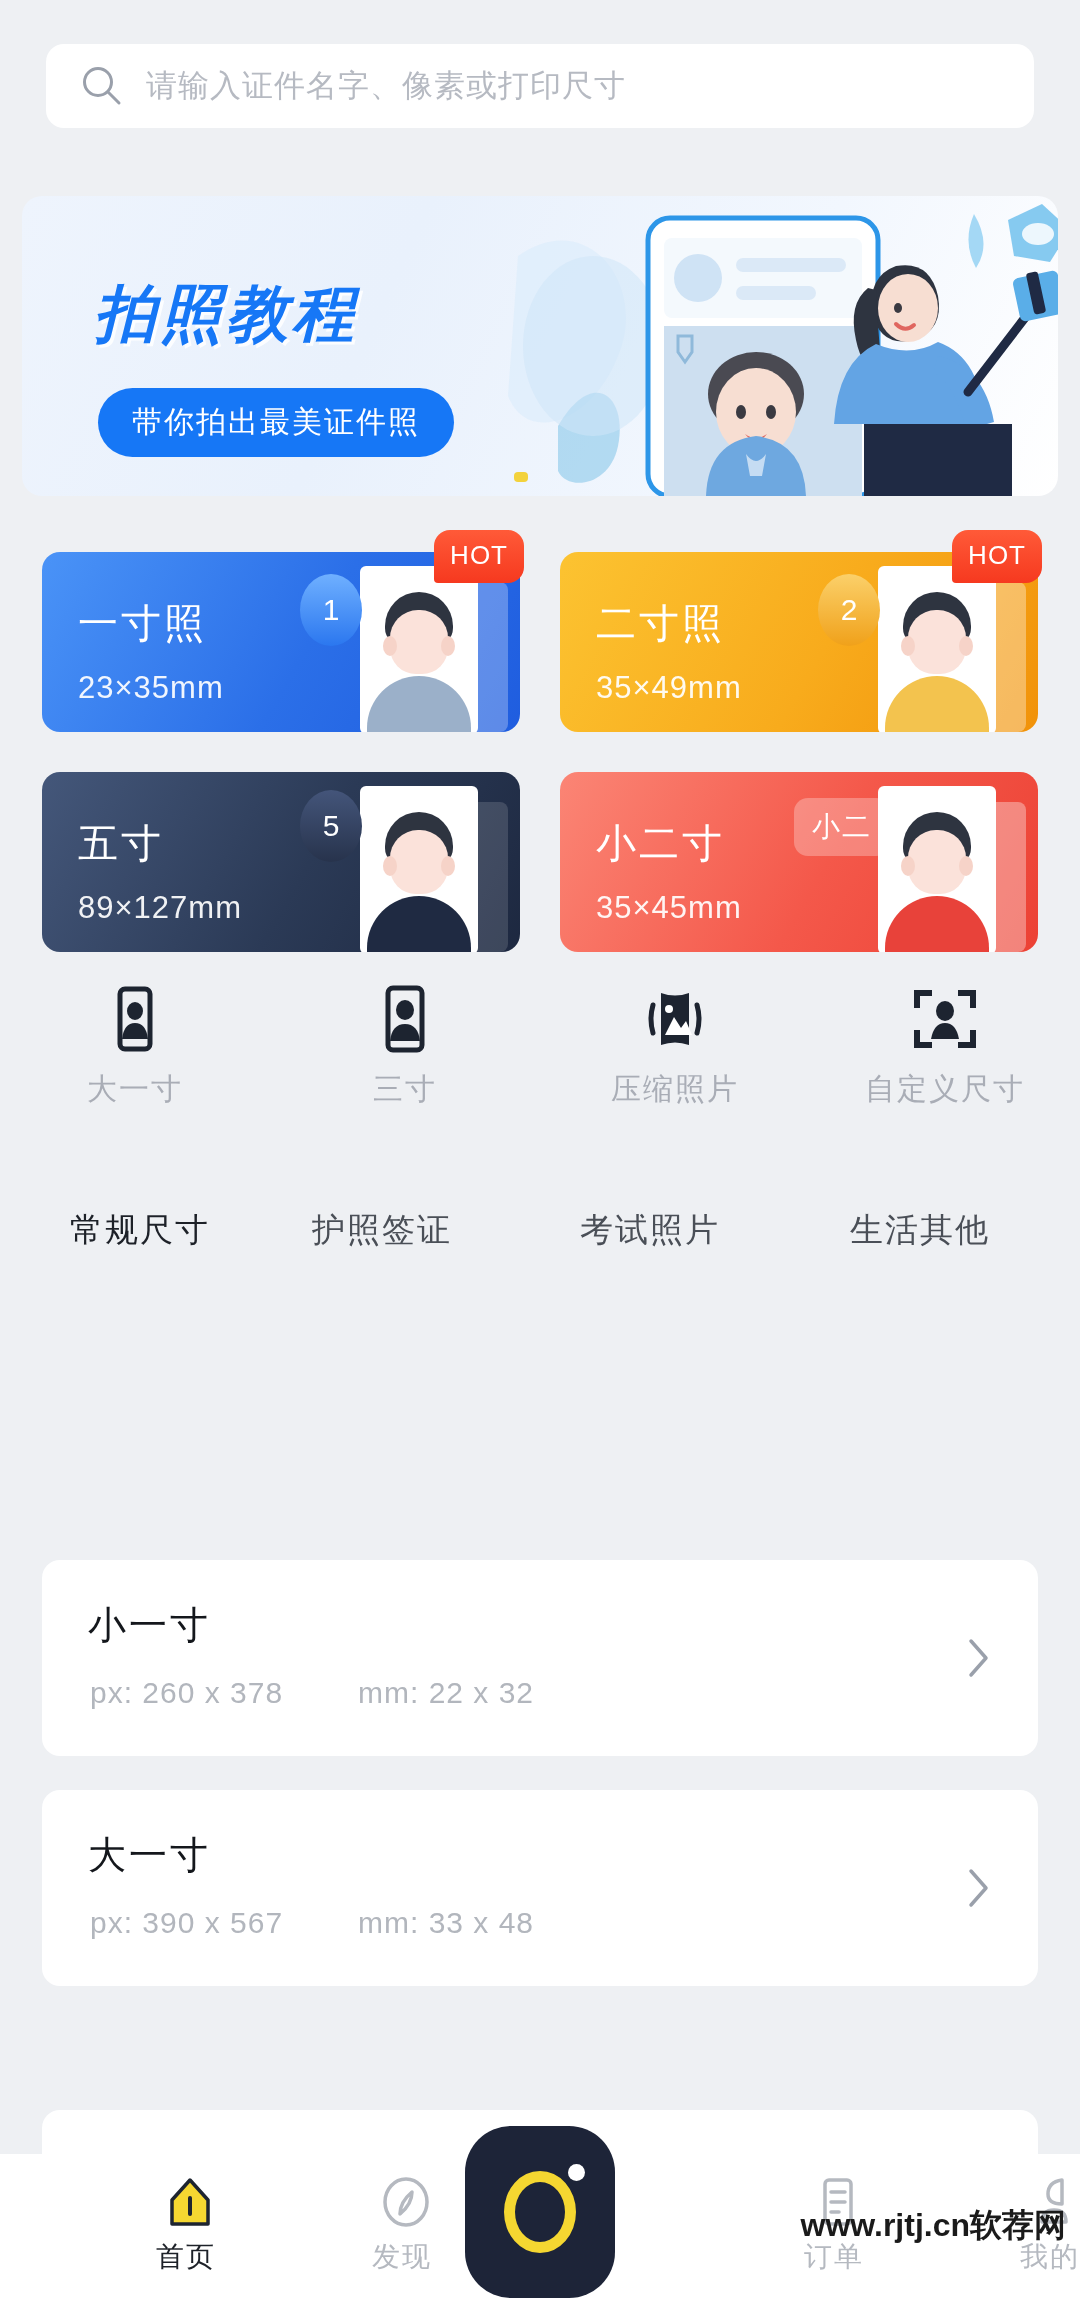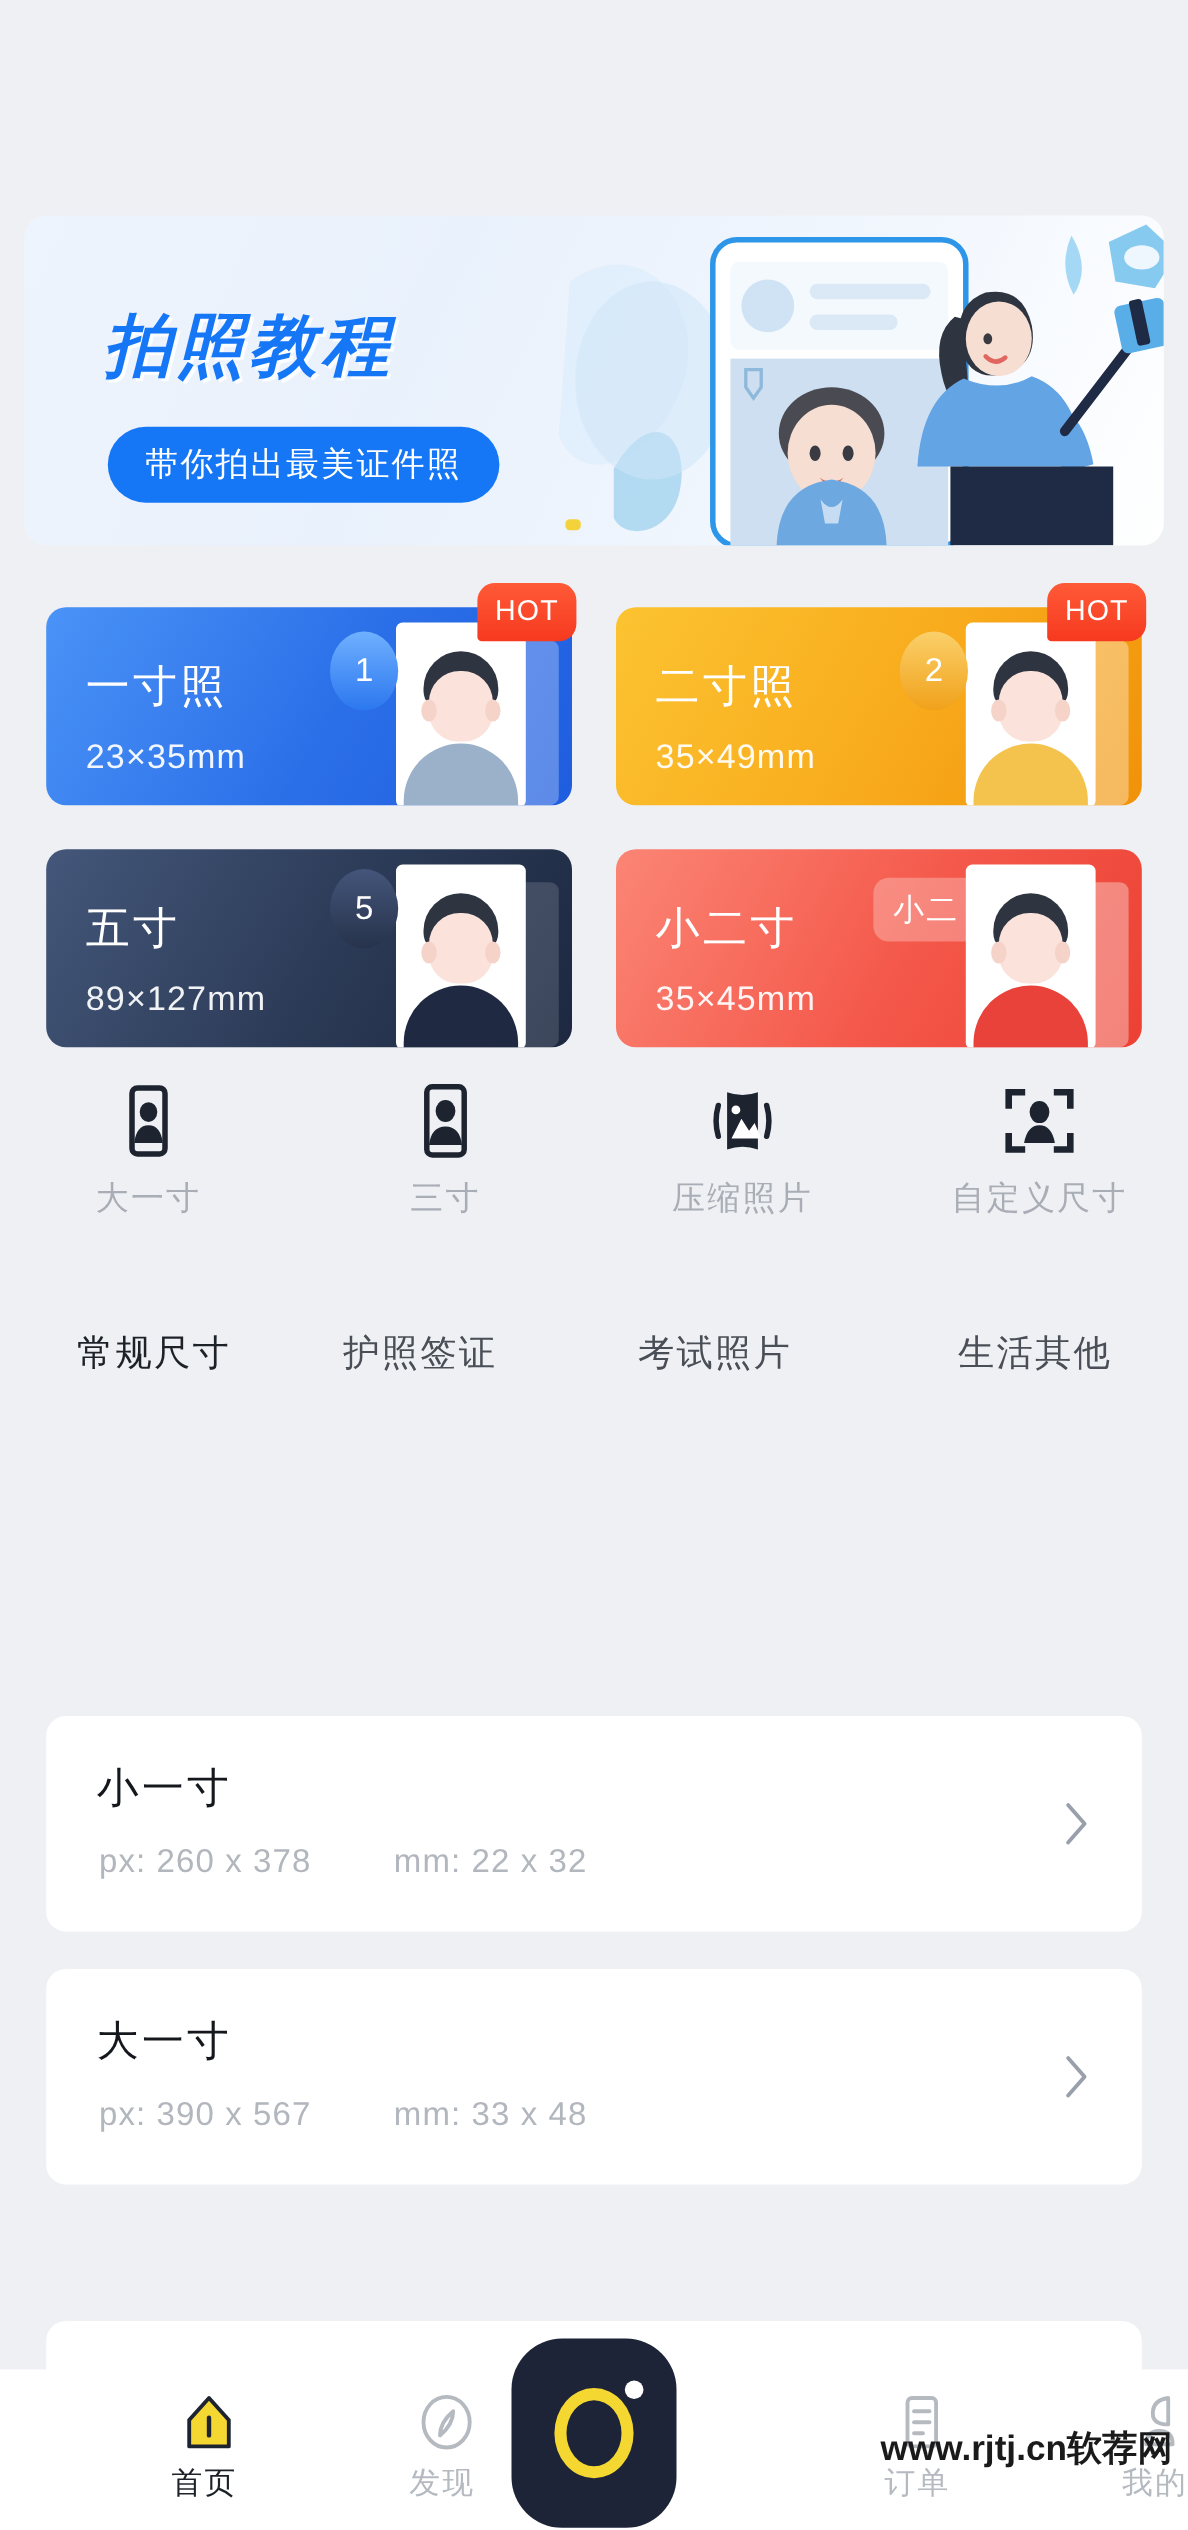--- a/index.html
+++ b/index.html
@@ -153,20 +153,27 @@
     position: absolute; right: 14px; bottom: 52px;
     font-size: 32px; color: #1a1a1a; font-weight: bold;
     letter-spacing: 0px; white-space: nowrap;
   }
 </style>
 </head>
 <body>
 
 <div id="app">
 
+  <div class="search-wrap">
+    <svg class="search-icon" viewBox="0 0 44 44">
+      <circle cx="18" cy="18" r="13.5" fill="none" stroke="#9aa0ab" stroke-width="3"></circle>
+      <line x1="28" y1="28" x2="39" y2="39" stroke="#9aa0ab" stroke-width="3" stroke-linecap="round"></line>
+    </svg>
+    <span class="search-placeholder">请输入证件名字、像素或打印尺寸</span>
+  </div>
 
   <div class="banner">
     <svg class="banner-art" viewBox="0 0 560 300">
       <path d="M20 60 C 90 10 150 90 120 160 C 95 225 30 250 10 200 Z" fill="#dfeefb" opacity="0.8"></path>
       <path d="M60 230 C 95 170 130 200 120 250 C 112 290 70 296 60 275 Z" fill="#7fc2e8" opacity="0.55"></path>
       <ellipse cx="95" cy="150" rx="70" ry="90" fill="#cfe6f8" opacity="0.55"></ellipse>
       <rect x="150" y="22" width="230" height="278" rx="22" fill="#ffffff" stroke="#2d96e8" stroke-width="5"></rect>
       <rect x="166" y="42" width="198" height="80" rx="8" fill="#f4f9fd"></rect>
       <circle cx="200" cy="82" r="24" fill="#cfe3f5"></circle>
       <rect x="238" y="62" width="110" height="14" rx="7" fill="#dbe9f7"></rect>
@@ -323,21 +330,21 @@
     <div class="tab active" style="left:30px; width:220px;">
       <div class="tab-underline"></div>
       <span>常规尺寸</span>
     </div>
     <div class="tab" style="left:540px; width:220px;">
       <span>考试照片</span>
     </div>
     <div class="tab" style="left:272px; width:220px;">
       <span>护照签证</span>
     </div>
-    <div class="tab" style="left:831px; width:220px;">
+    <div class="tab" style="left:810px; width:220px;">
       <span>生活其他</span>
     </div>
   </div>
 
 
   <div class="list-card" style="top:1560px;padding-left:20px;">
     <div class="lc-title">小一寸</div>
     <div class="lc-px">px: 260 x 378</div>
     <div class="lc-mm">mm: 22 x 32</div>
     <svg class="lc-chev" viewBox="0 0 26 44">

